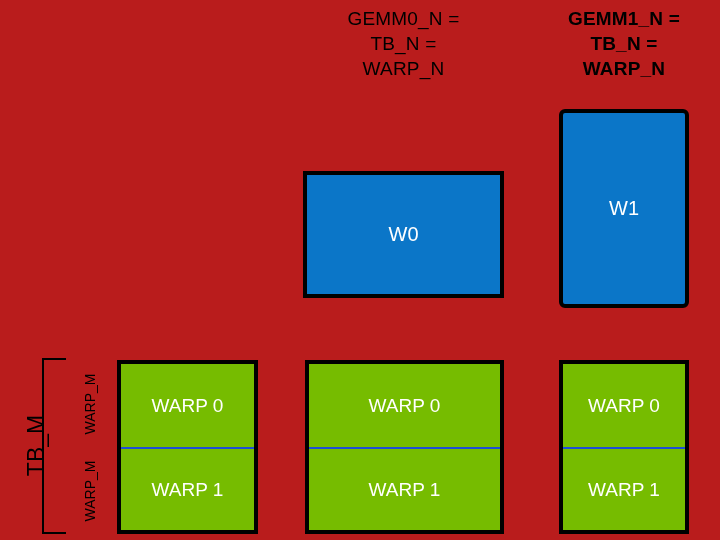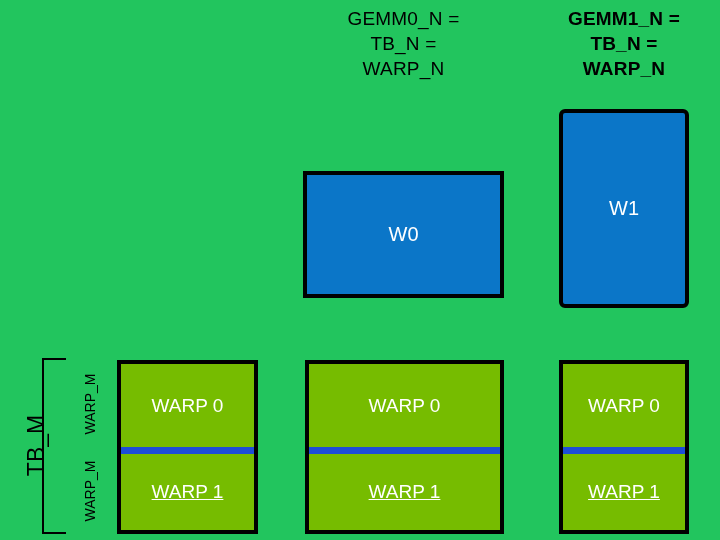--- a/index.html
+++ b/index.html
@@ -7,21 +7,21 @@
     padding: 0;
     background: #ffffff;
   }
   body {
     font-family: "Liberation Sans", sans-serif;
   }
   #canvas {
     position: relative;
     width: 720px;
     height: 540px;
-    background: #22c55e;
+    background: #b91c1c;
     overflow: hidden;
   }
 
   
   .col-header {
     position: absolute;
     text-align: center;
     font-size: 19px;
     line-height: 1.32;
     color: #000000;
@@ -62,22 +62,21 @@
     flex: 1 1 50%;
     background: #76BC00;
     display: flex;
     align-items: center;
     justify-content: center;
     color: #ffffff;
     font-size: 19px;
     box-sizing: border-box;
   }
   .green-cell.divider-top {
-    border-top: 7px solid #1d4ed8;
-    text-decoration: underline;
+    border-top: 2px solid #1d4ed8;
   }
 
   
   .rot-label {
     position: absolute;
     color: #000000;
     transform-origin: center center;
     transform: rotate(-90deg);
     white-space: nowrap;
     text-align: center;

